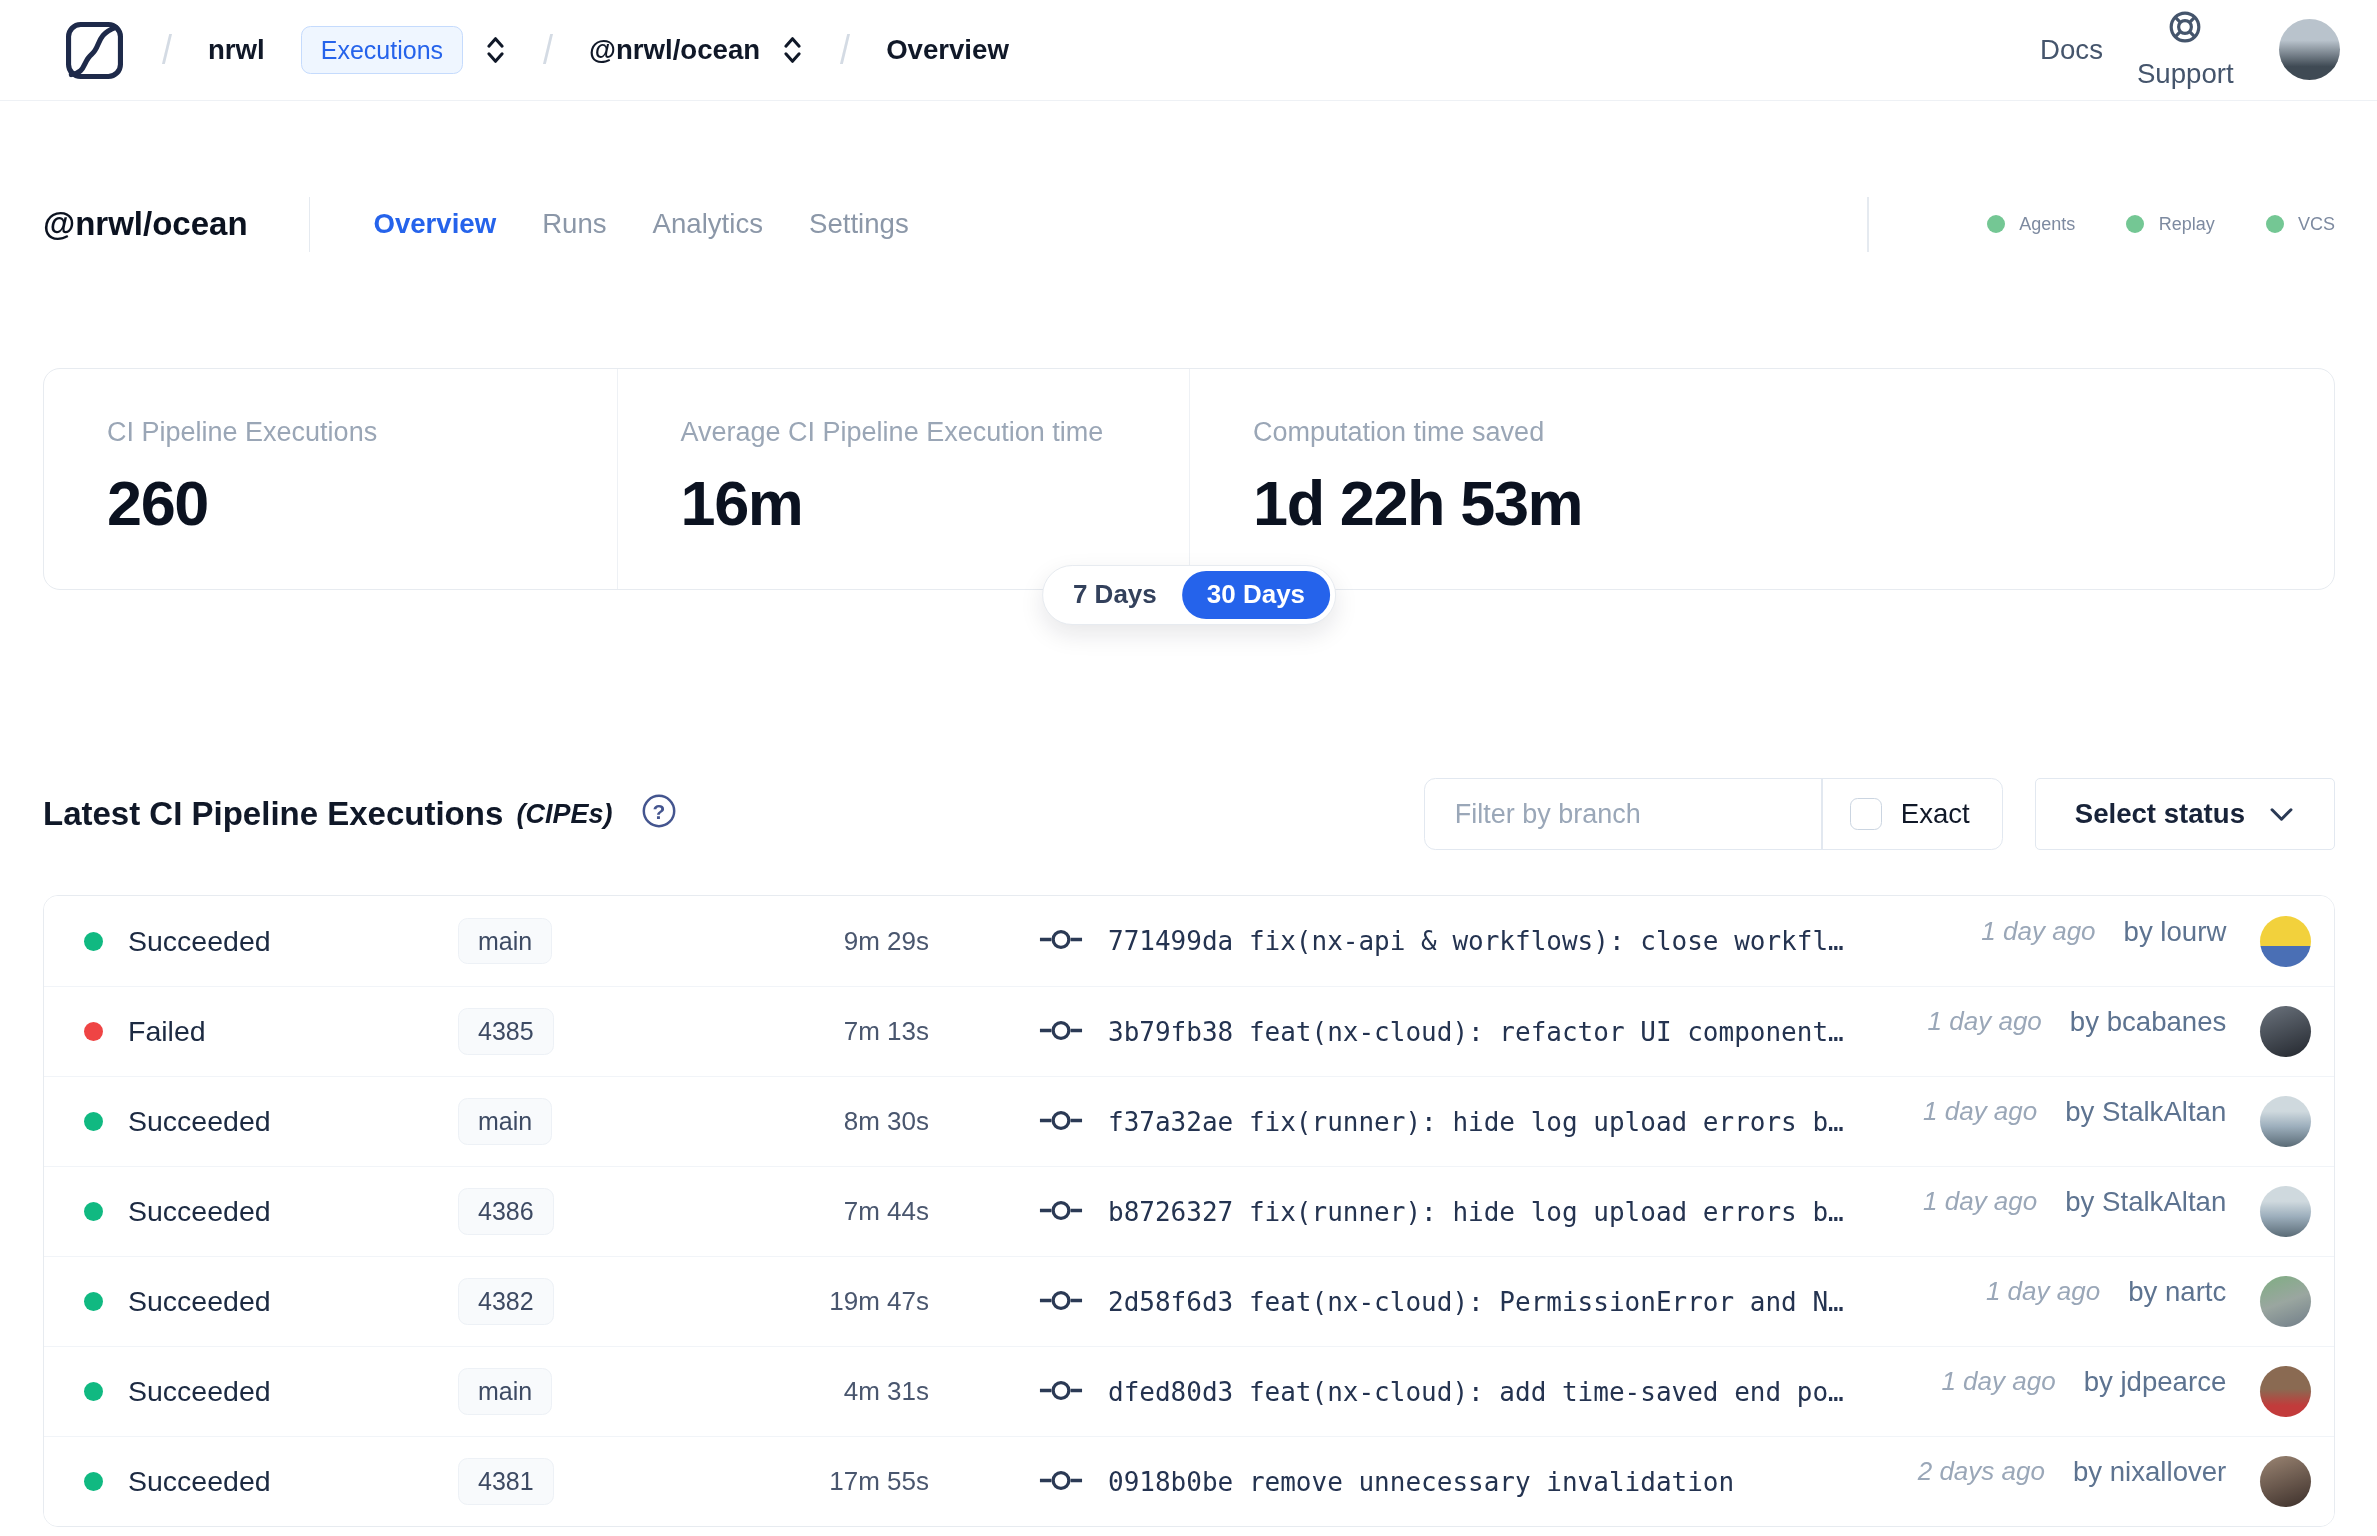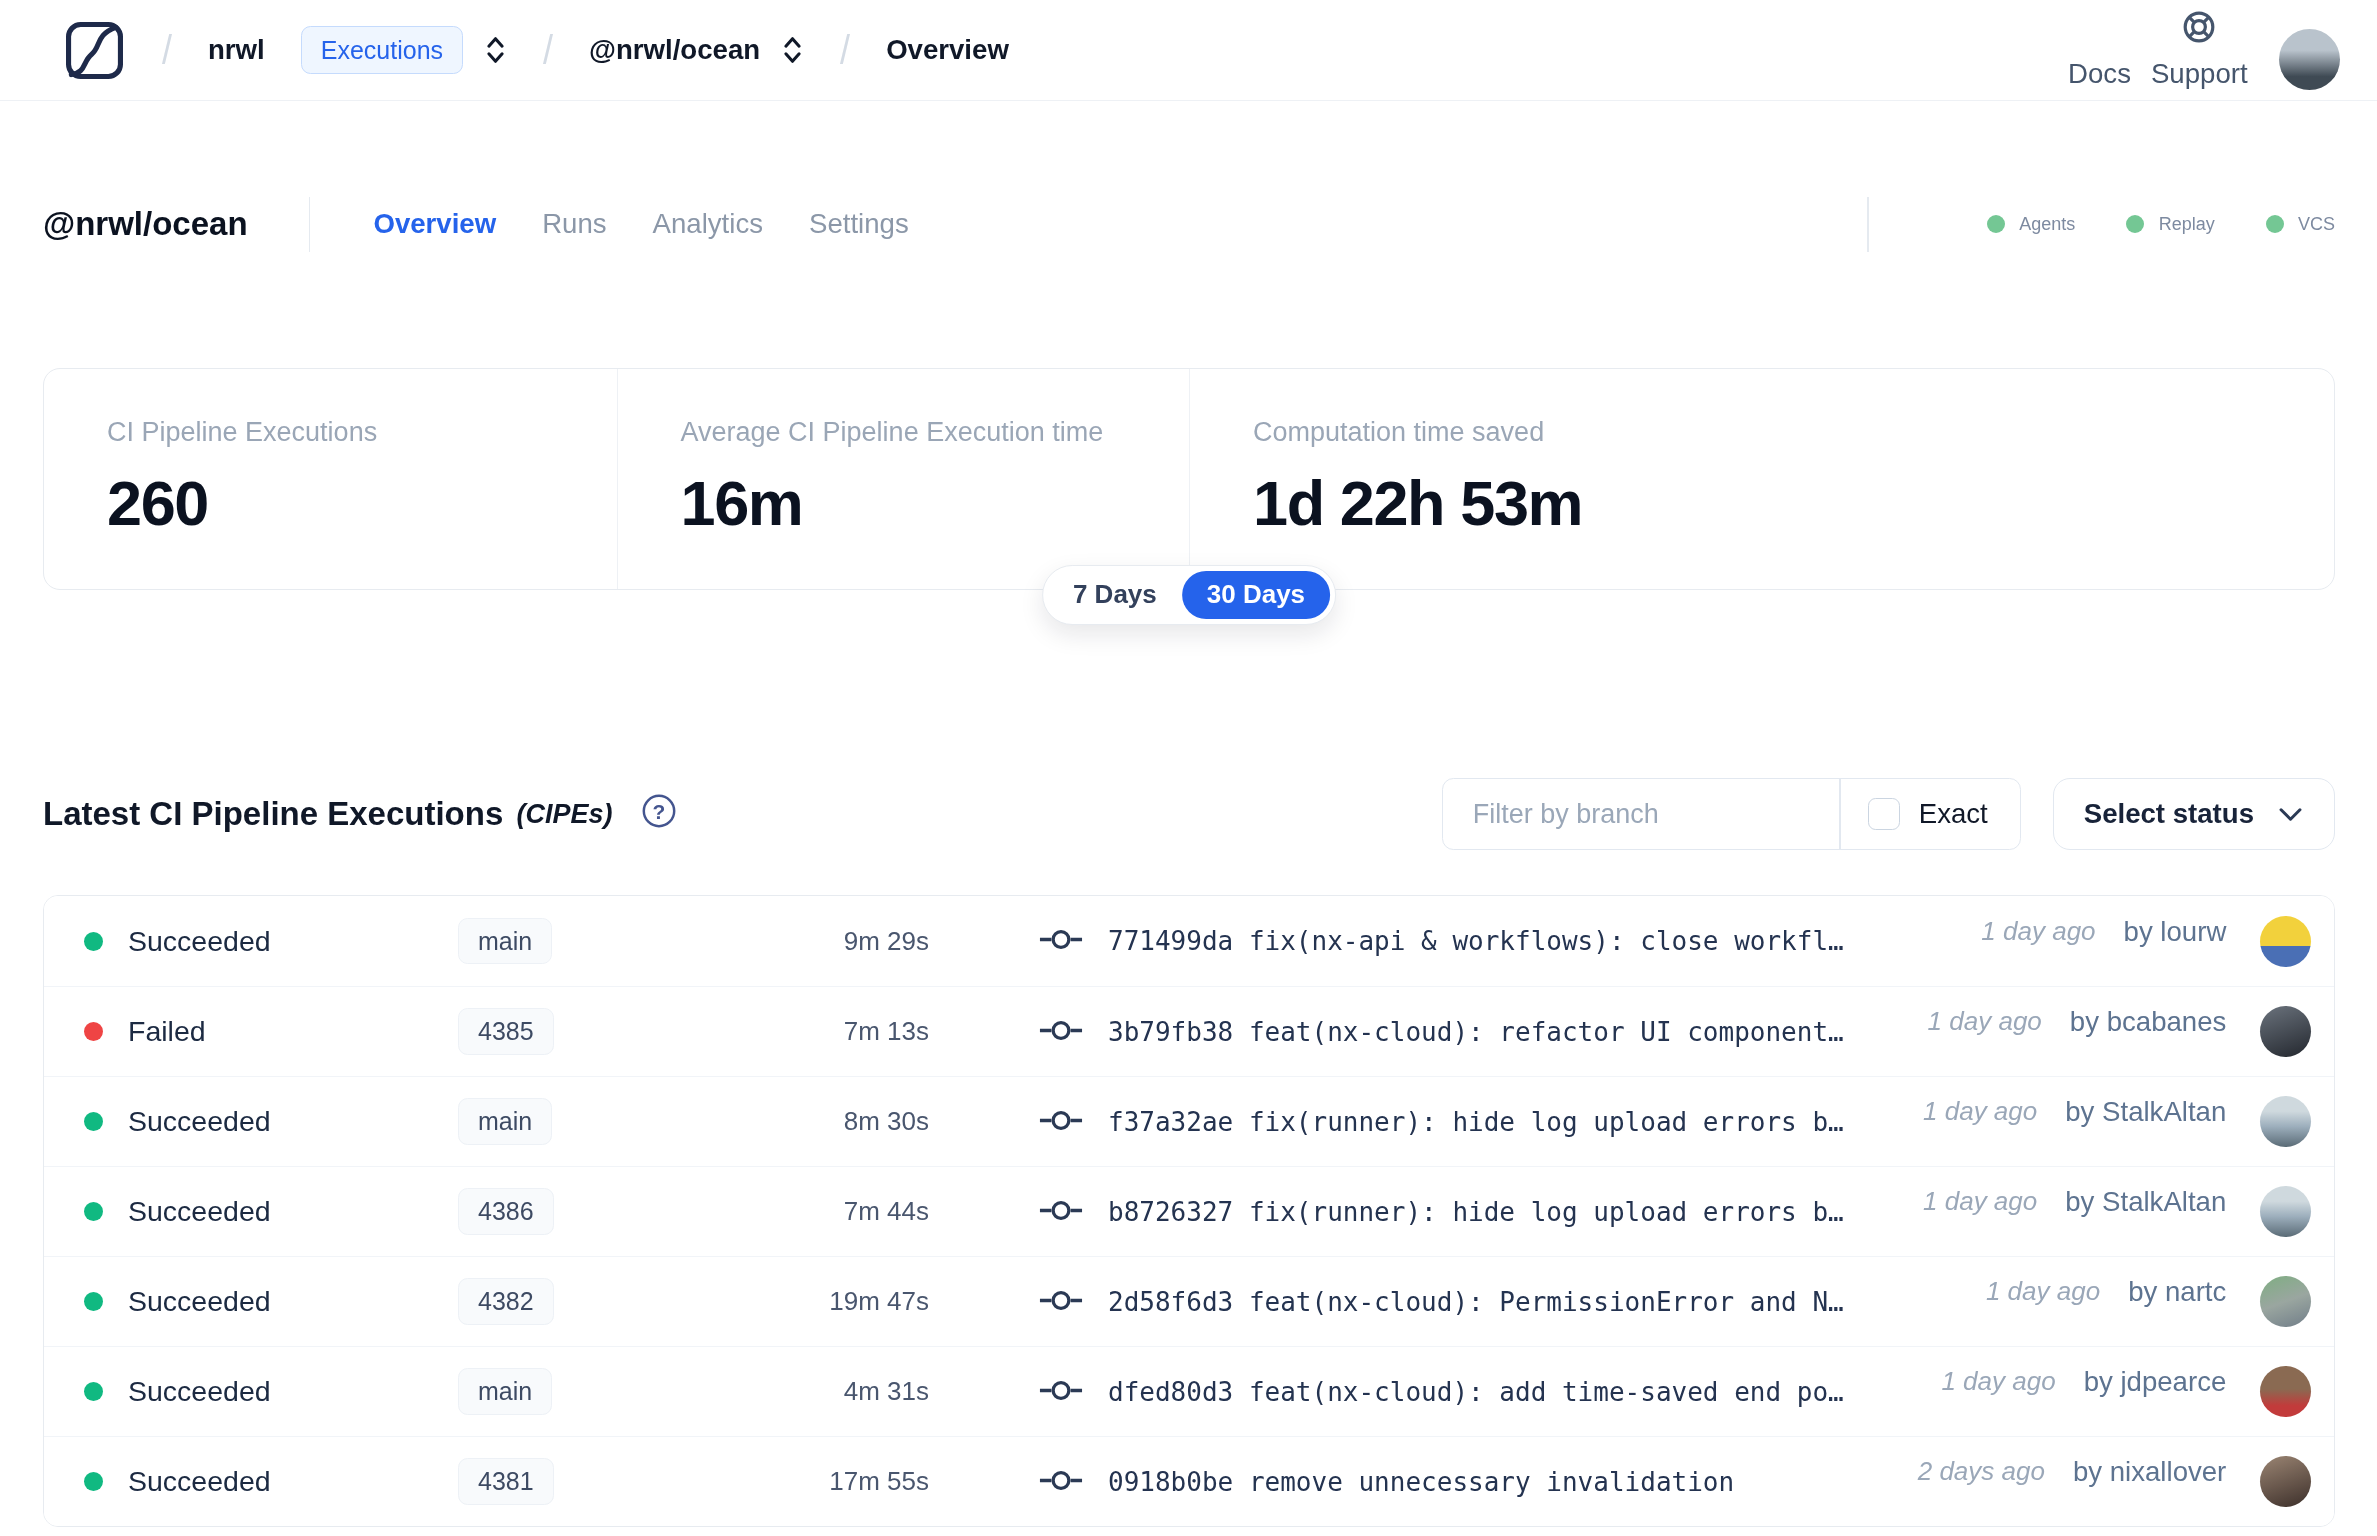--- a/index.html
+++ b/index.html
@@ -12,21 +12,21 @@
   .topnav{position:absolute;top:0;left:0;width:100%;height:101px;border-bottom:1.9px solid #eef1f5;
     display:flex;align-items:center;padding:0 38px 0 63px;}
   .nav-left{display:flex;align-items:center;gap:36px;}
   .crumb-sep{font-size:36px;color:#d4dbe4;font-weight:300;transform:scaleY(1.15);}
   .org-name{font-size:27.6px;font-weight:700;color:#101828;}
   .badge-enterprise{font-size:25px;font-weight:500;color:#2563eb;background:#eff6ff;
     border:1.9px solid #c5dbfd;border-radius:9.5px;padding:8.6px 19px;}
   .crumb-group{display:flex;align-items:center;gap:21px;}
   .ws-name{font-size:27.6px;font-weight:700;color:#101828;}
   .page-crumb{font-size:27.6px;font-weight:700;color:#101828;}
-  .nav-right{margin-left:auto;display:flex;align-items:flex-end;gap:20px;}
+  .nav-right{margin-left:auto;display:flex;align-items:center;gap:34px;}
   .nav-link{font-size:27.6px;font-weight:500;color:#45556c;text-decoration:none;}
   .support-wrap{display:flex;align-items:center;gap:13.3px;flex-direction:column;}
   .avatar-top{width:61px;height:61px;border-radius:50%;margin-left:11.4px;}
   
   .page-header{position:absolute;top:183px;left:43px;right:43px;height:82px;display:flex;align-items:center;}
   .page-title{font-size:33px;font-weight:700;color:#0b1220;}
   .vdiv{width:1.9px;height:55px;background:#e5eaf0;}
   .vdiv.t{margin:0 63px 0 61px;}
   .tabs{display:flex;align-items:center;gap:46px;}
   .tab{font-size:27.6px;font-weight:500;color:#8b97a8;text-decoration:none;}
@@ -58,22 +58,22 @@
   .head-controls{margin-left:auto;display:flex;align-items:center;gap:32px;}
   .filter-group{width:579px;height:72px;border:1.9px solid #e2e8f0;border-radius:11.4px;
     display:flex;align-items:center;background:#fff;overflow:hidden;}
   .filter-input{flex:1;height:100%;border:none;outline:none;font-size:27px;padding:0 9.5px 0 30px;
     color:#0f172a;font-family:"Liberation Sans","DejaVu Sans",sans-serif;background:transparent;}
   .filter-input::placeholder{color:#9aa7b8;}
   .filter-vline{width:1.9px;height:100%;background:#e2e8f0;}
   .exact-wrap{display:flex;align-items:center;gap:19px;padding:0 32px 0 27px;}
   .checkbox{width:32px;height:32px;border:1.9px solid #cbd5e1;border-radius:7.6px;background:#fff;cursor:pointer;}
   .exact-label{font-size:27.6px;font-weight:500;color:#101828;}
-  .status-select{height:72px;min-width:259px;border:1.9px solid #e2e8f0;border-radius:17px;background:#fff;
-    display:flex;align-items:center;justify-content:center;gap:23px;padding:0 30px;cursor:pointer;}
+  .status-select{height:72px;min-width:259px;border:1.9px solid #e2e8f0;border-radius:5px;background:#fff;
+    display:flex;align-items:center;justify-content:center;gap:23px;padding:0 39px;cursor:pointer;}
   .status-select-label{font-size:27.6px;font-weight:600;color:#182339;}
   
   .cipe-table{position:absolute;top:895px;left:43px;right:43px;border:1.9px solid #e7ebf0;border-radius:15px;
     background:#fff;overflow:hidden;}
   .row{height:90px;display:flex;align-items:center;padding:0 23px 0 40px;background:#fff;}
   .row + .row{border-top:1.9px solid #f1f4f8;}
   .c-status{width:374px;display:flex;align-items:center;gap:25px;}
   .dot{width:19px;height:19px;border-radius:50%;flex:none;}
   .status-text{font-size:28.5px;font-weight:500;color:#1c2a42;}
   .c-branch{width:195px;}

